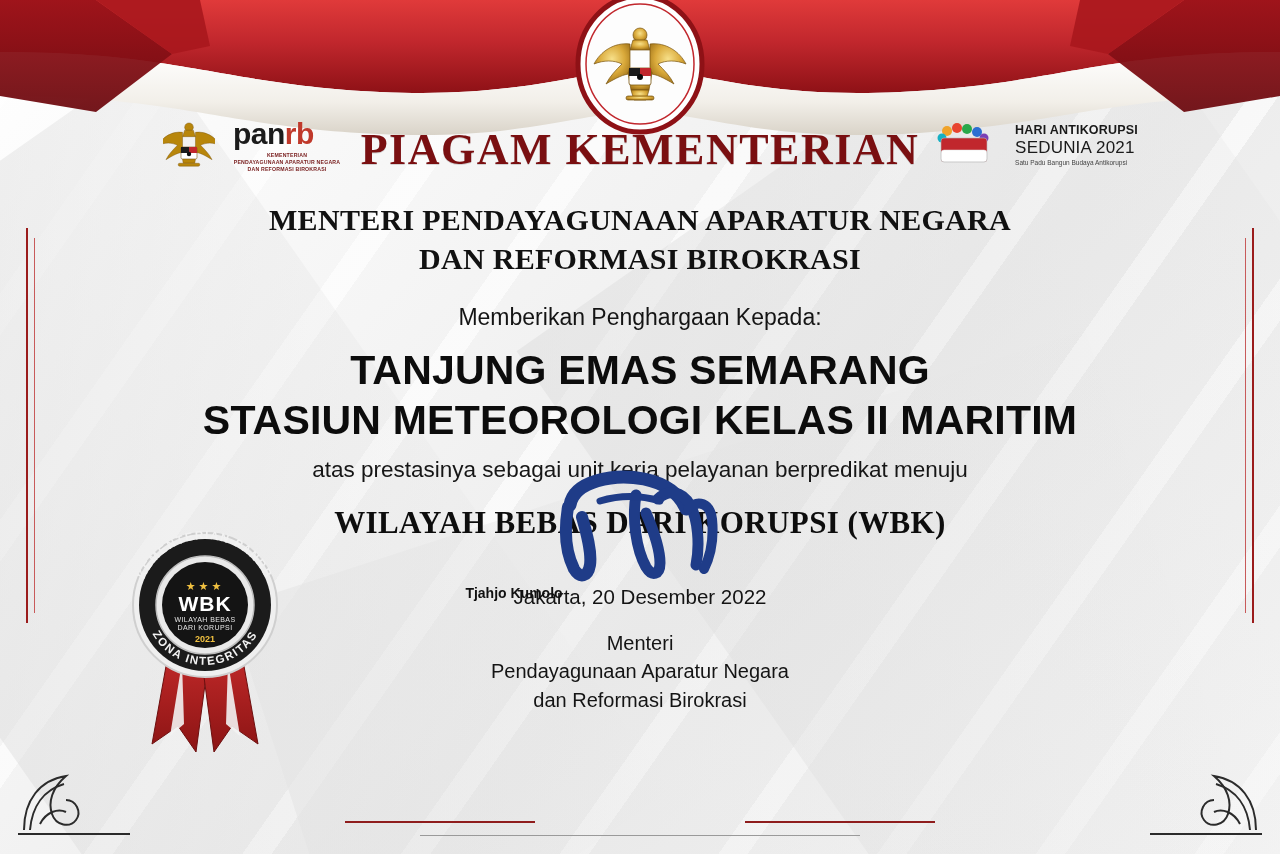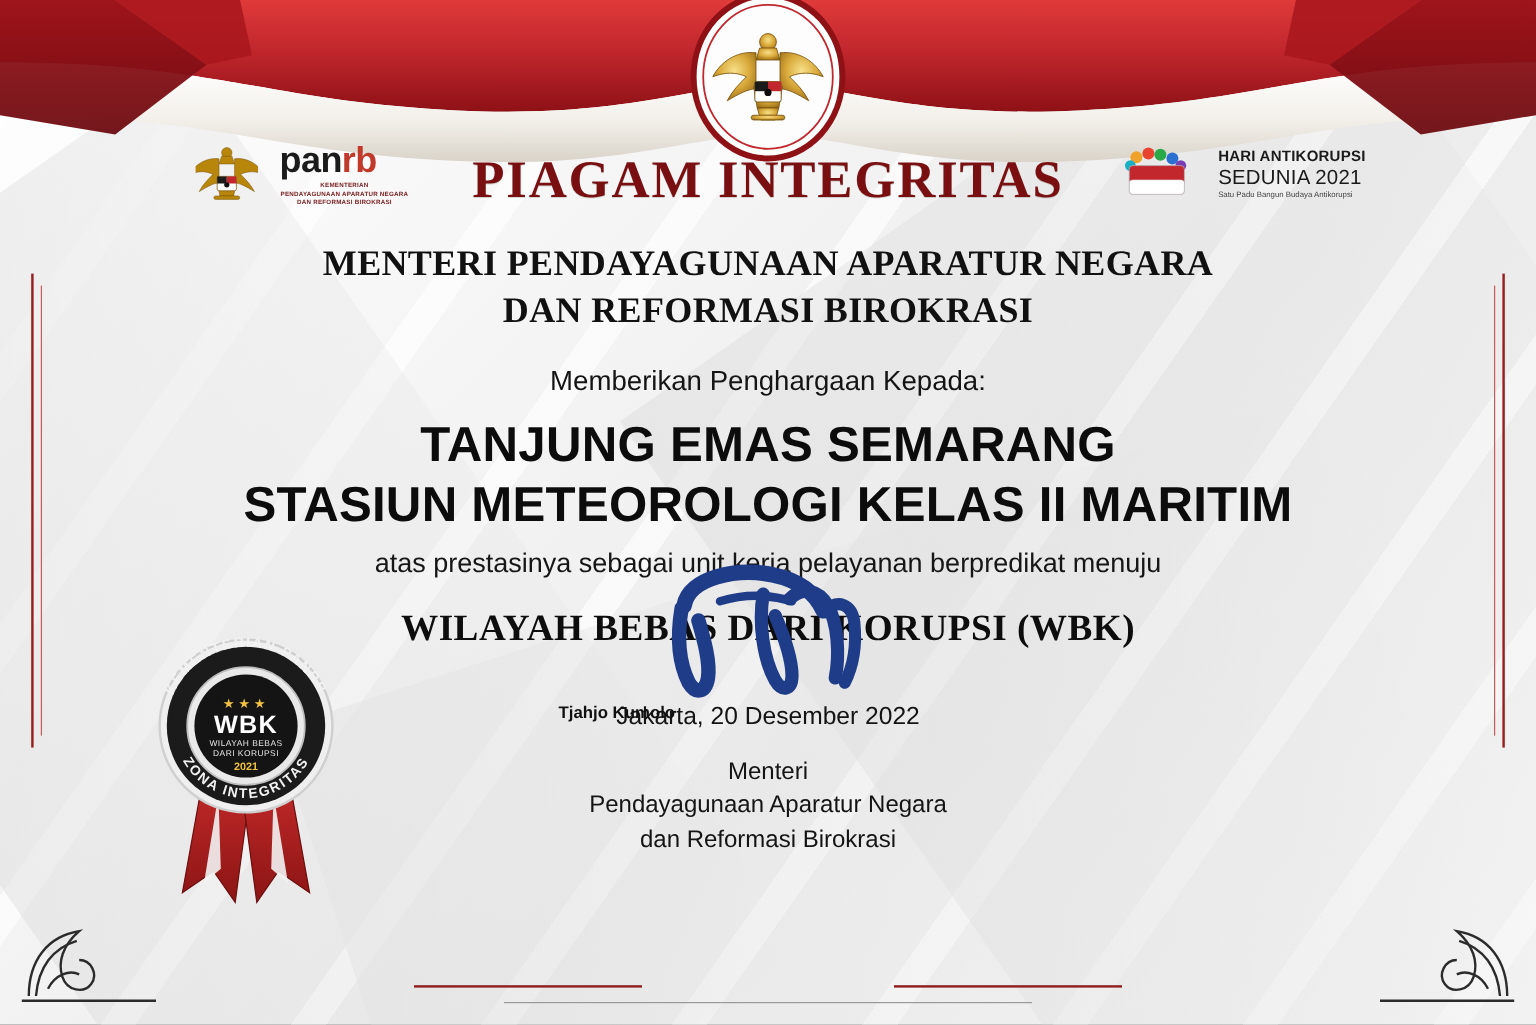--- a/index.html
+++ b/index.html
@@ -331,21 +331,21 @@
       <div class="panrb-text">
         <div class="panrb-word"><span>pan</span><span class="rb">rb</span></div>
         <div class="panrb-sub">
           <div>KEMENTERIAN</div>
           <div>PENDAYAGUNAAN APARATUR NEGARA</div>
           <div>DAN REFORMASI BIROKRASI</div>
         </div>
       </div>
     </div>
 
-    <div class="title-main">PIAGAM INTEGRITAS</div>
+    <div class="title-main">PIAGAM KEMENTERIAN</div>
 
     <div class="hak-logo">
       <svg class="hak-mark" viewBox="0 0 58 46">
         <g>
           <circle cx="12" cy="9" r="5" fill="#f0a32a"></circle>
           <circle cx="22" cy="6" r="5" fill="#e8442f"></circle>
           <circle cx="32" cy="7" r="5" fill="#2aa84a"></circle>
           <circle cx="42" cy="10" r="5" fill="#2b6fd1"></circle>
           <circle cx="49" cy="16" r="4.5" fill="#7a3fb5"></circle>
           <circle cx="7" cy="16" r="4.5" fill="#17b0c4"></circle>

